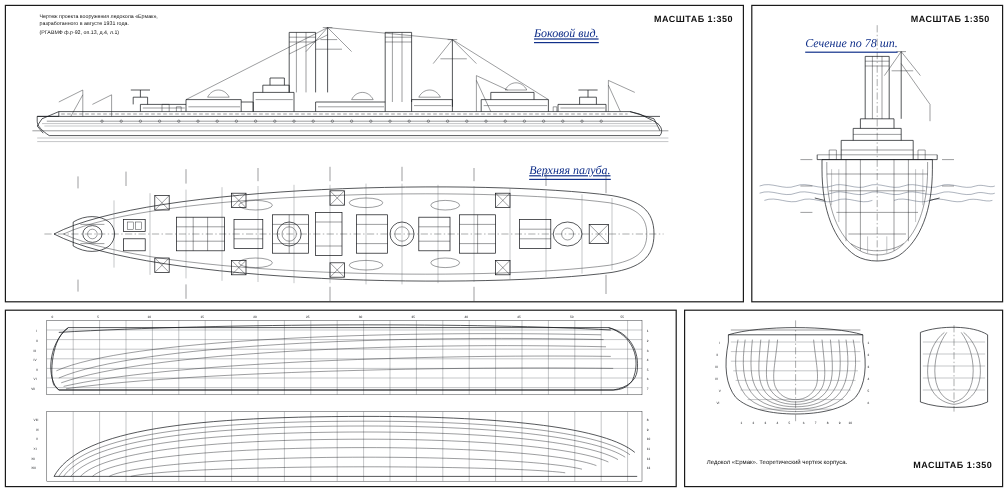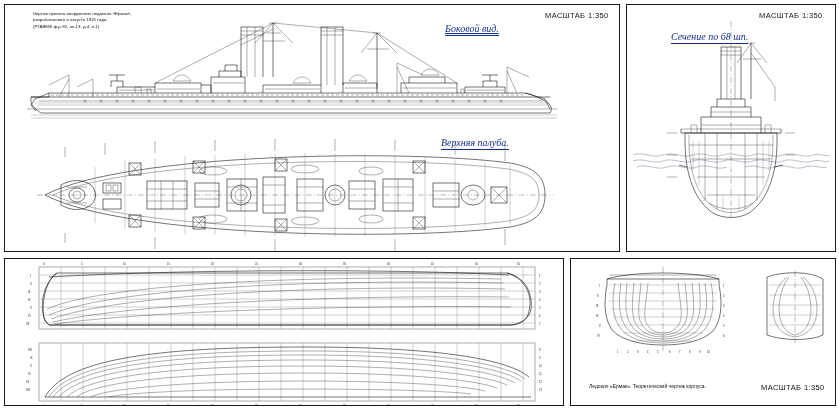--- a/index.html
+++ b/index.html
@@ -12,21 +12,21 @@
   }
   .sheet{position:relative;width:840px;height:410px;}
 
   .panel{position:absolute;border:1px solid #1a1a1a;background:#fff;box-sizing:border-box;}
   #panel-profile{left:4px;top:4px;width:616px;height:248px;}
   #panel-section{left:626px;top:4px;width:210px;height:248px;}
   #panel-lines{left:4px;top:258px;width:560px;height:148px;}
   #panel-body{left:570px;top:258px;width:266px;height:148px;}
 
   .scale-label{
-    position:absolute;font-size:7.5px;font-weight:normal;letter-spacing:.4px;
+    position:absolute;font-size:7.5px;font-weight:bold;letter-spacing:.4px;
     color:#111;white-space:nowrap;
   }
   .title-script{
     position:absolute;font-family:"Liberation Serif", serif;font-style:italic;
     font-size:10px;color:#11308a;white-space:nowrap;
   }
   .title-script .u{border-bottom:1px solid #11308a;padding-bottom:1px;}
   .notes{
     position:absolute;font-size:4.4px;line-height:1.45;color:#111;
     white-space:pre-line;width:200px;
@@ -51,21 +51,21 @@
   <div class="panel" id="panel-profile">
 
     <div class="notes" style="left:28px;top:6px;">Чертеж проекта вооружения ледокола «Ермак»,
 разработанного в августе 1931 года.
 (РГАВМФ ф.р-92, оп.13, д.4, л.1)</div>
 
     <div class="title-script" style="left:440px;top:18px;text-decoration:underline;">
       <span class="u">Боковой вид.</span>
     </div>
 
-    <div class="title-script" style="left:436px;top:132px;">
+    <div class="title-script" style="left:436px;top:132px;text-decoration:underline;">
       <span class="u">Верхняя палуба.</span>
     </div>
 
     <svg width="614" height="246" viewBox="0 0 614 246">
 
       <g>
 
         <path class="ln" d="M36,108 C30,104 26,100 26,96 L26,92 L44,92 L44,88 L520,88 L528,90 L540,96 C546,99 548,104 545,108 Z"></path>
 
         <path class="ln" d="M26,92 L545,92"></path>
@@ -306,21 +306,21 @@
       </g>
     </svg>
 
     <div class="scale-label" style="left:540px;top:6px;">МАСШТАБ 1:350</div>
   </div>
 
   <div class="panel" id="panel-section">
     <div class="scale-label" style="left:132px;top:6px;">МАСШТАБ 1:350</div>
 
     <div class="title-script" style="left:44px;top:26px;">
-      <span class="u">Сечение по 68 шп.</span>
+      <span class="u">Сечение по 78 шп.</span>
     </div>
 
     <svg width="208" height="246" viewBox="0 0 208 246">
 
       <g class="wave">
         <path d="M6,150 C16,146 26,154 36,150 C46,146 56,154 66,150 C76,146 86,154 96,150 C106,146 116,154 126,150 C136,146 146,154 156,150 C166,146 176,154 186,150 C192,148 198,152 202,150"></path>
         <path d="M6,156 C16,152 26,160 36,156 C46,152 56,160 66,156 C76,152 86,160 96,156 C106,152 116,160 126,156 C136,152 146,160 156,156 C166,152 176,160 186,156 C192,154 198,158 202,156"></path>
         <path d="M10,162 C20,158 30,166 40,162 C50,158 60,166 70,162 C80,158 90,166 100,162"></path>
         <path d="M118,162 C128,158 138,166 148,162 C158,158 168,166 178,162 C186,159 194,164 200,162"></path>
       </g>

